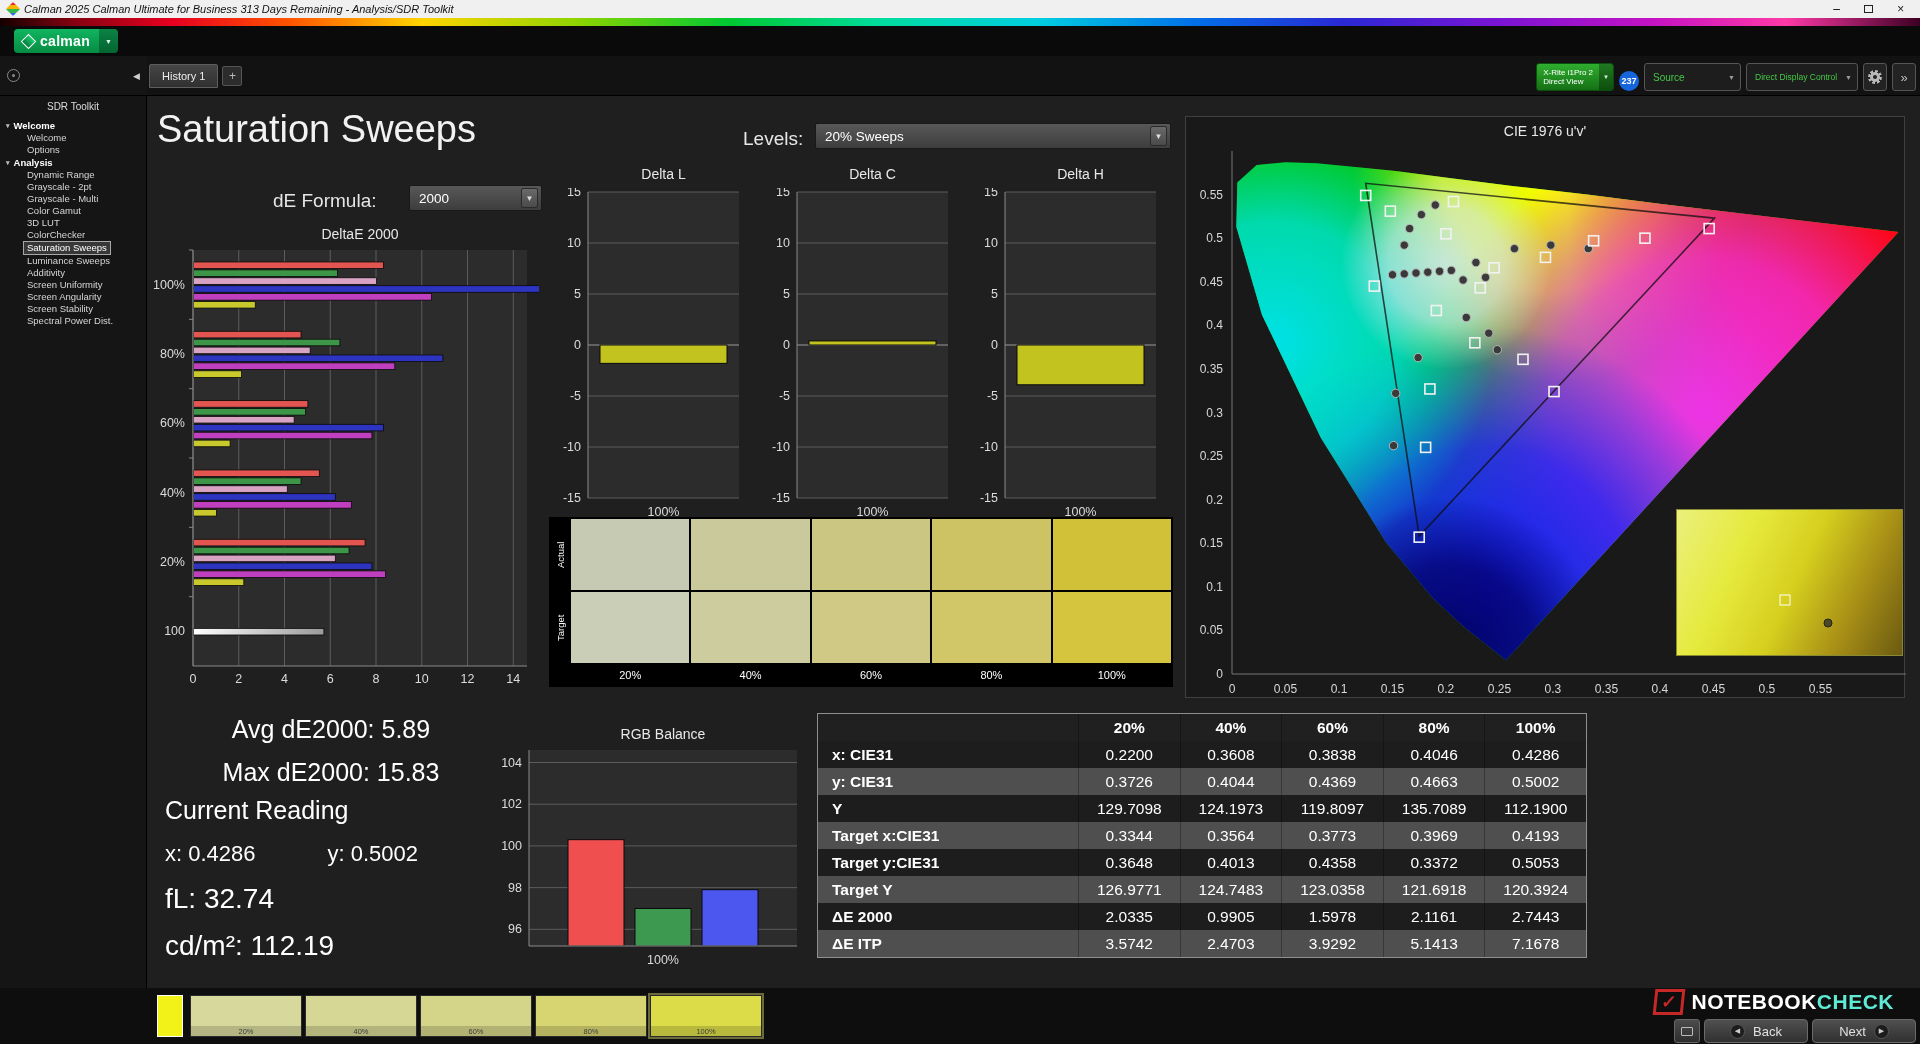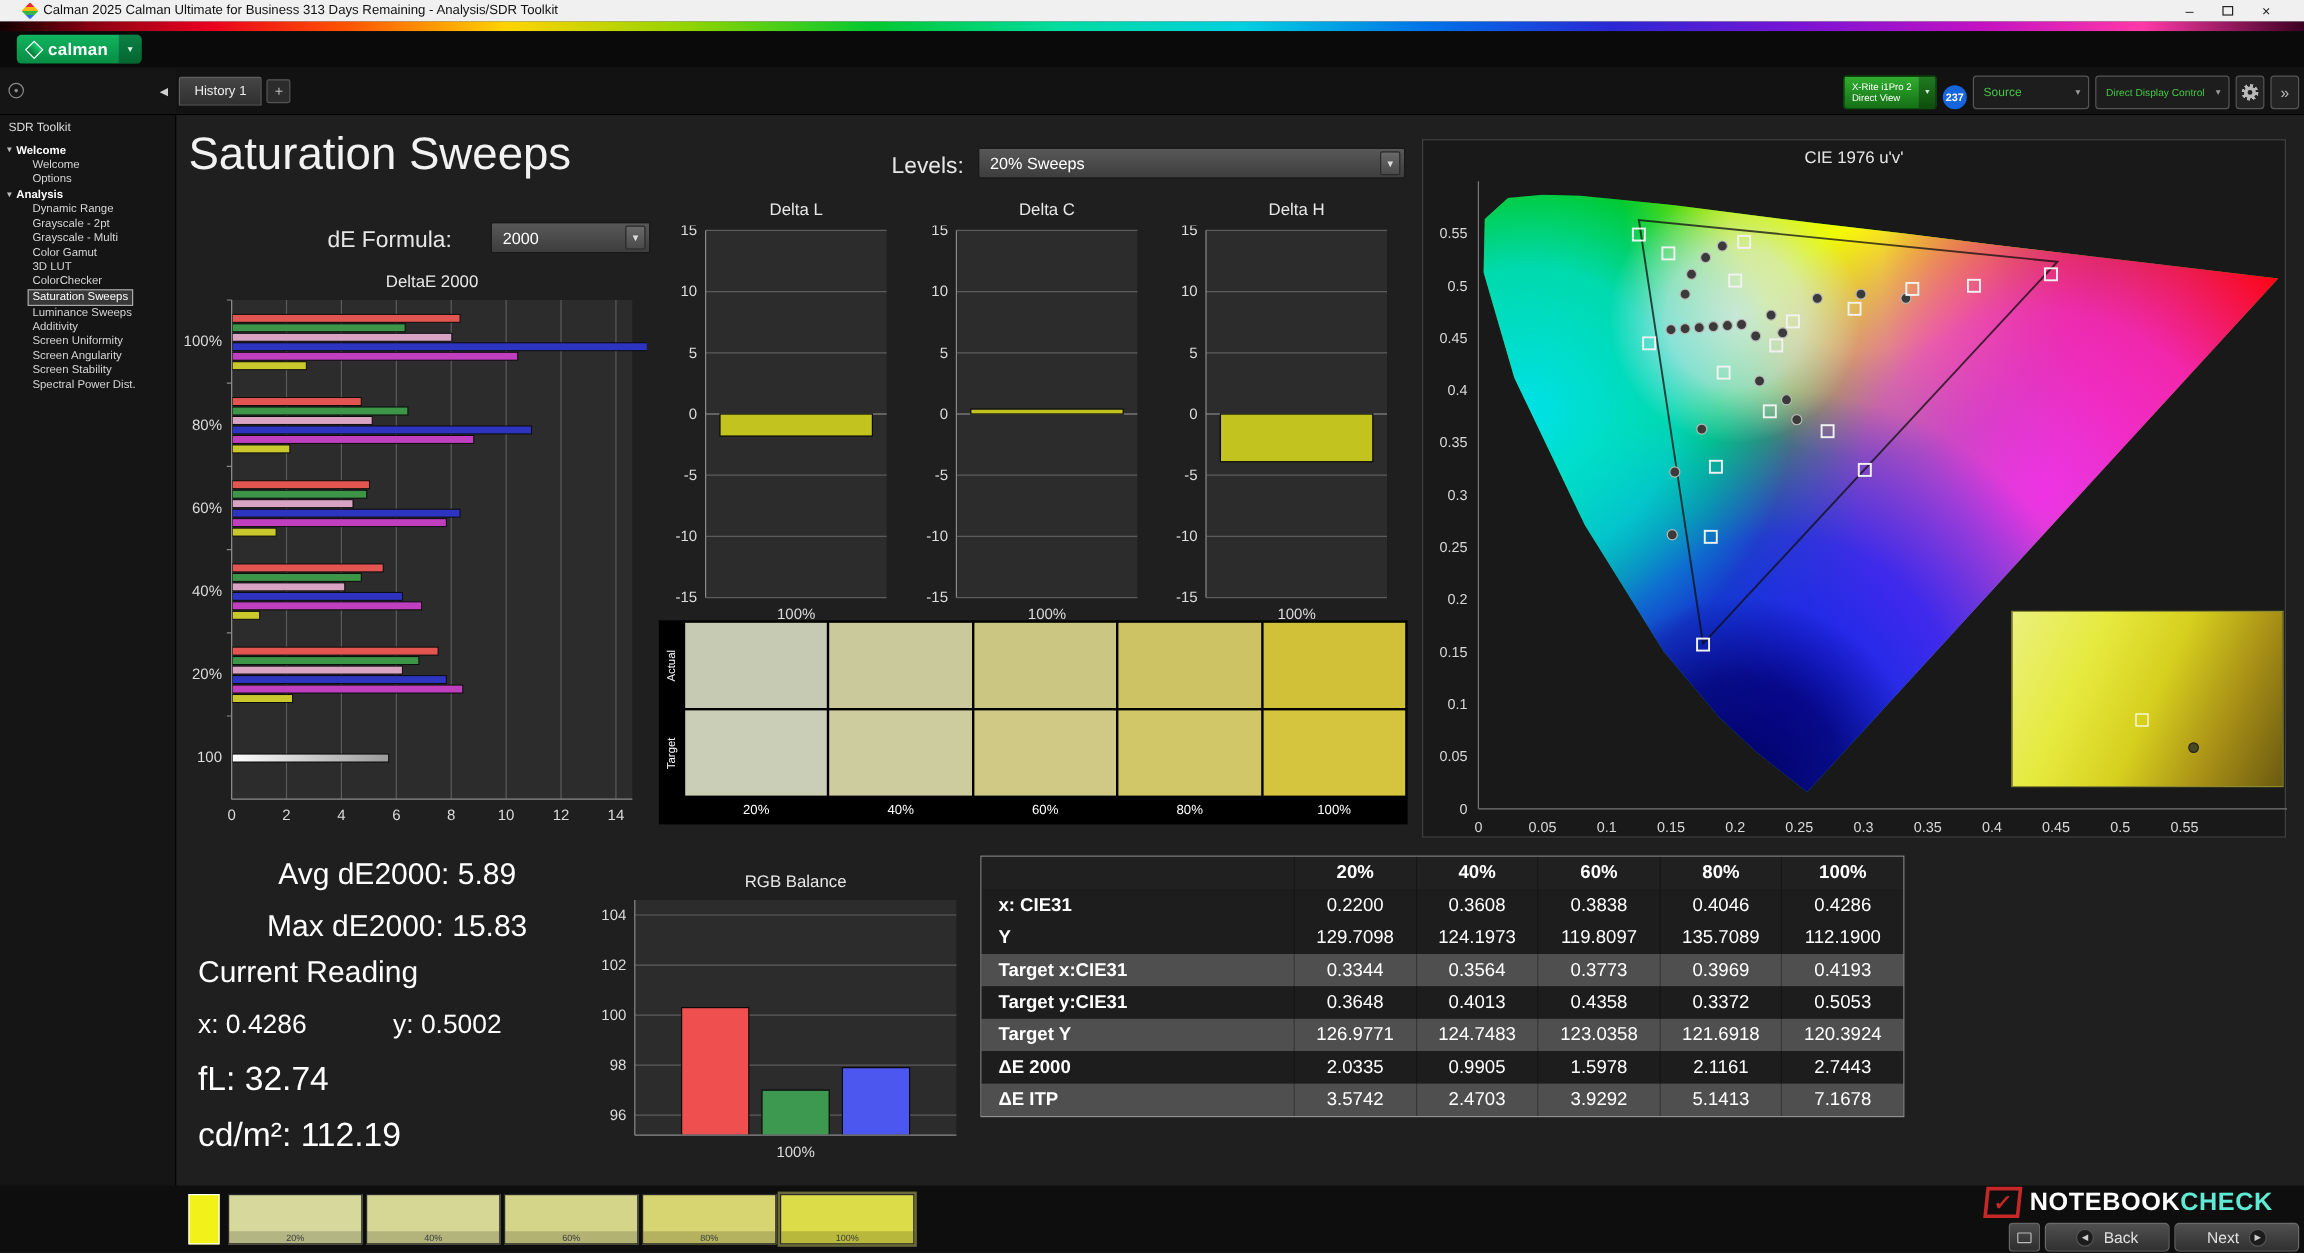--- a/index.html
+++ b/index.html
@@ -1,18 +1,18 @@
 <!DOCTYPE html>
 <html><head>
 <meta charset="utf-8">
 <style>
 *{box-sizing:border-box;margin:0;padding:0}
 html,body{width:1920px;height:1044px;overflow:hidden;background:#1e1e1e;font-family:"Liberation Sans",sans-serif;}
 
-.titlebar{height:18px;background:#f0f0f0;display:flex;align-items:center;padding:0 18px;font-size:11px;color:#111;}
+.titlebar{height:18px;background:#f0f0f0;display:flex;align-items:center;padding:0 6px;font-size:11px;color:#111;font-style:italic;}
 .app-icon{width:10px;height:10px;margin:0 6px 0 2px;flex:0 0 auto;background:linear-gradient(135deg,#e82c2c 0 25%,#f7b500 25% 50%,#35b54a 50% 75%,#2a6fe8 75%);transform:rotate(45deg);border-radius:1px;}
 .win-controls{margin-left:auto;display:flex;gap:24px;align-items:center;padding-right:10px;color:#222;font-size:12px;}
 .wc{cursor:pointer;line-height:10px;}
 .maxbox{display:inline-block;width:9px;height:8px;border:1px solid #222;}
 
 .rainbow{height:8px;background:linear-gradient(90deg,#140000,#8a0012 4%,#e80020 9%,#ff5300 15%,#ffd400 22%,#8fd400 30%,#00c832 38%,#00dca0 46%,#00cfe0 54%,#0072e8 62%,#2a28d4 70%,#7a14d4 78%,#c312c3 86%,#ff39a8 93%,#3c0022 100%);}
 
 .appbar{height:30px;background:#0a0a0a;display:flex;align-items:center;padding-left:14px;}
 .calman-logo{display:flex;align-items:center;height:24px;border-radius:4px;overflow:hidden;background:linear-gradient(#10b560,#068c43);cursor:pointer;}
 .logo-main{display:flex;align-items:center;gap:6px;padding:0 9px;}
@@ -39,21 +39,21 @@
 .dd.source{width:97px;}
 .dd.ddc{width:112px;}
 .dd.ddc .dd-label{font-size:8.5px;}
 .icon-btn{width:24px;height:28px;background:#232323;border:1px solid #555;border-radius:3px;color:#bbb;display:flex;align-items:center;justify-content:center;font-size:13px;cursor:pointer;}
 .gear{width:14px;height:14px;border-radius:50%;background:repeating-conic-gradient(#b9b9b9 0 25deg,transparent 25deg 45deg);position:relative;}
 .gear::before{content:"";position:absolute;inset:2px;border-radius:50%;background:#b9b9b9;}
 .gear::after{content:"";position:absolute;inset:5px;border-radius:50%;background:#232323;}
 
 .workspace{display:flex;height:892px;}
 .sidebar{width:147px;background:#151515;border-right:1px solid #000;padding-top:2px;overflow:hidden;}
-.sb-header{color:#dcdcdc;font-size:10px;padding:3px 7px 7px;}
+.sb-header{color:#dcdcdc;font-size:10px;padding:3px 7px 7px;text-align:center;}
 .tree-group{color:#fff;font-weight:bold;font-size:9.5px;padding:1px 2px 1px 6px;display:flex;gap:4px;align-items:center;cursor:pointer;line-height:11px;}
 .tg-arrow{font-size:7px;color:#bbb;}
 .tree-item{color:#d6d6d6;font-size:9.5px;padding:1px 3px;margin-left:24px;line-height:10px;cursor:pointer;width:max-content;}
 .tree-item.selected{background:#383838;border:1px solid #a8a8a8;color:#fff;margin-left:23px;}
 .canvas{position:relative;flex:1;background:#1f1f1f;}
 
 #main-title{position:absolute;left:10px;top:12px;font-size:38px;font-weight:400;color:#f2f2f2;}
 .field-label{position:absolute;color:#e6e6e6;font-size:19px;}
 #levels-label{left:596px;top:32px;}
 #de-label{left:126px;top:94px;}
@@ -556,20 +556,28 @@
           <div class="th">100%</div>
         </div>
         <div class="tr odd">
           <div class="td label">x: CIE31</div>
           <div class="td">0.2200</div>
           <div class="td">0.3608</div>
           <div class="td">0.3838</div>
           <div class="td">0.4046</div>
           <div class="td">0.4286</div>
         </div>
+        <div class="tr even">
+          <div class="td label">y: CIE31</div>
+          <div class="td">0.3726</div>
+          <div class="td">0.4044</div>
+          <div class="td">0.4369</div>
+          <div class="td">0.4663</div>
+          <div class="td">0.5002</div>
+        </div>
         <div class="tr odd">
           <div class="td label">Y</div>
           <div class="td">129.7098</div>
           <div class="td">124.1973</div>
           <div class="td">119.8097</div>
           <div class="td">135.7089</div>
           <div class="td">112.1900</div>
         </div>
         <div class="tr even">
           <div class="td label">Target x:CIE31</div>

